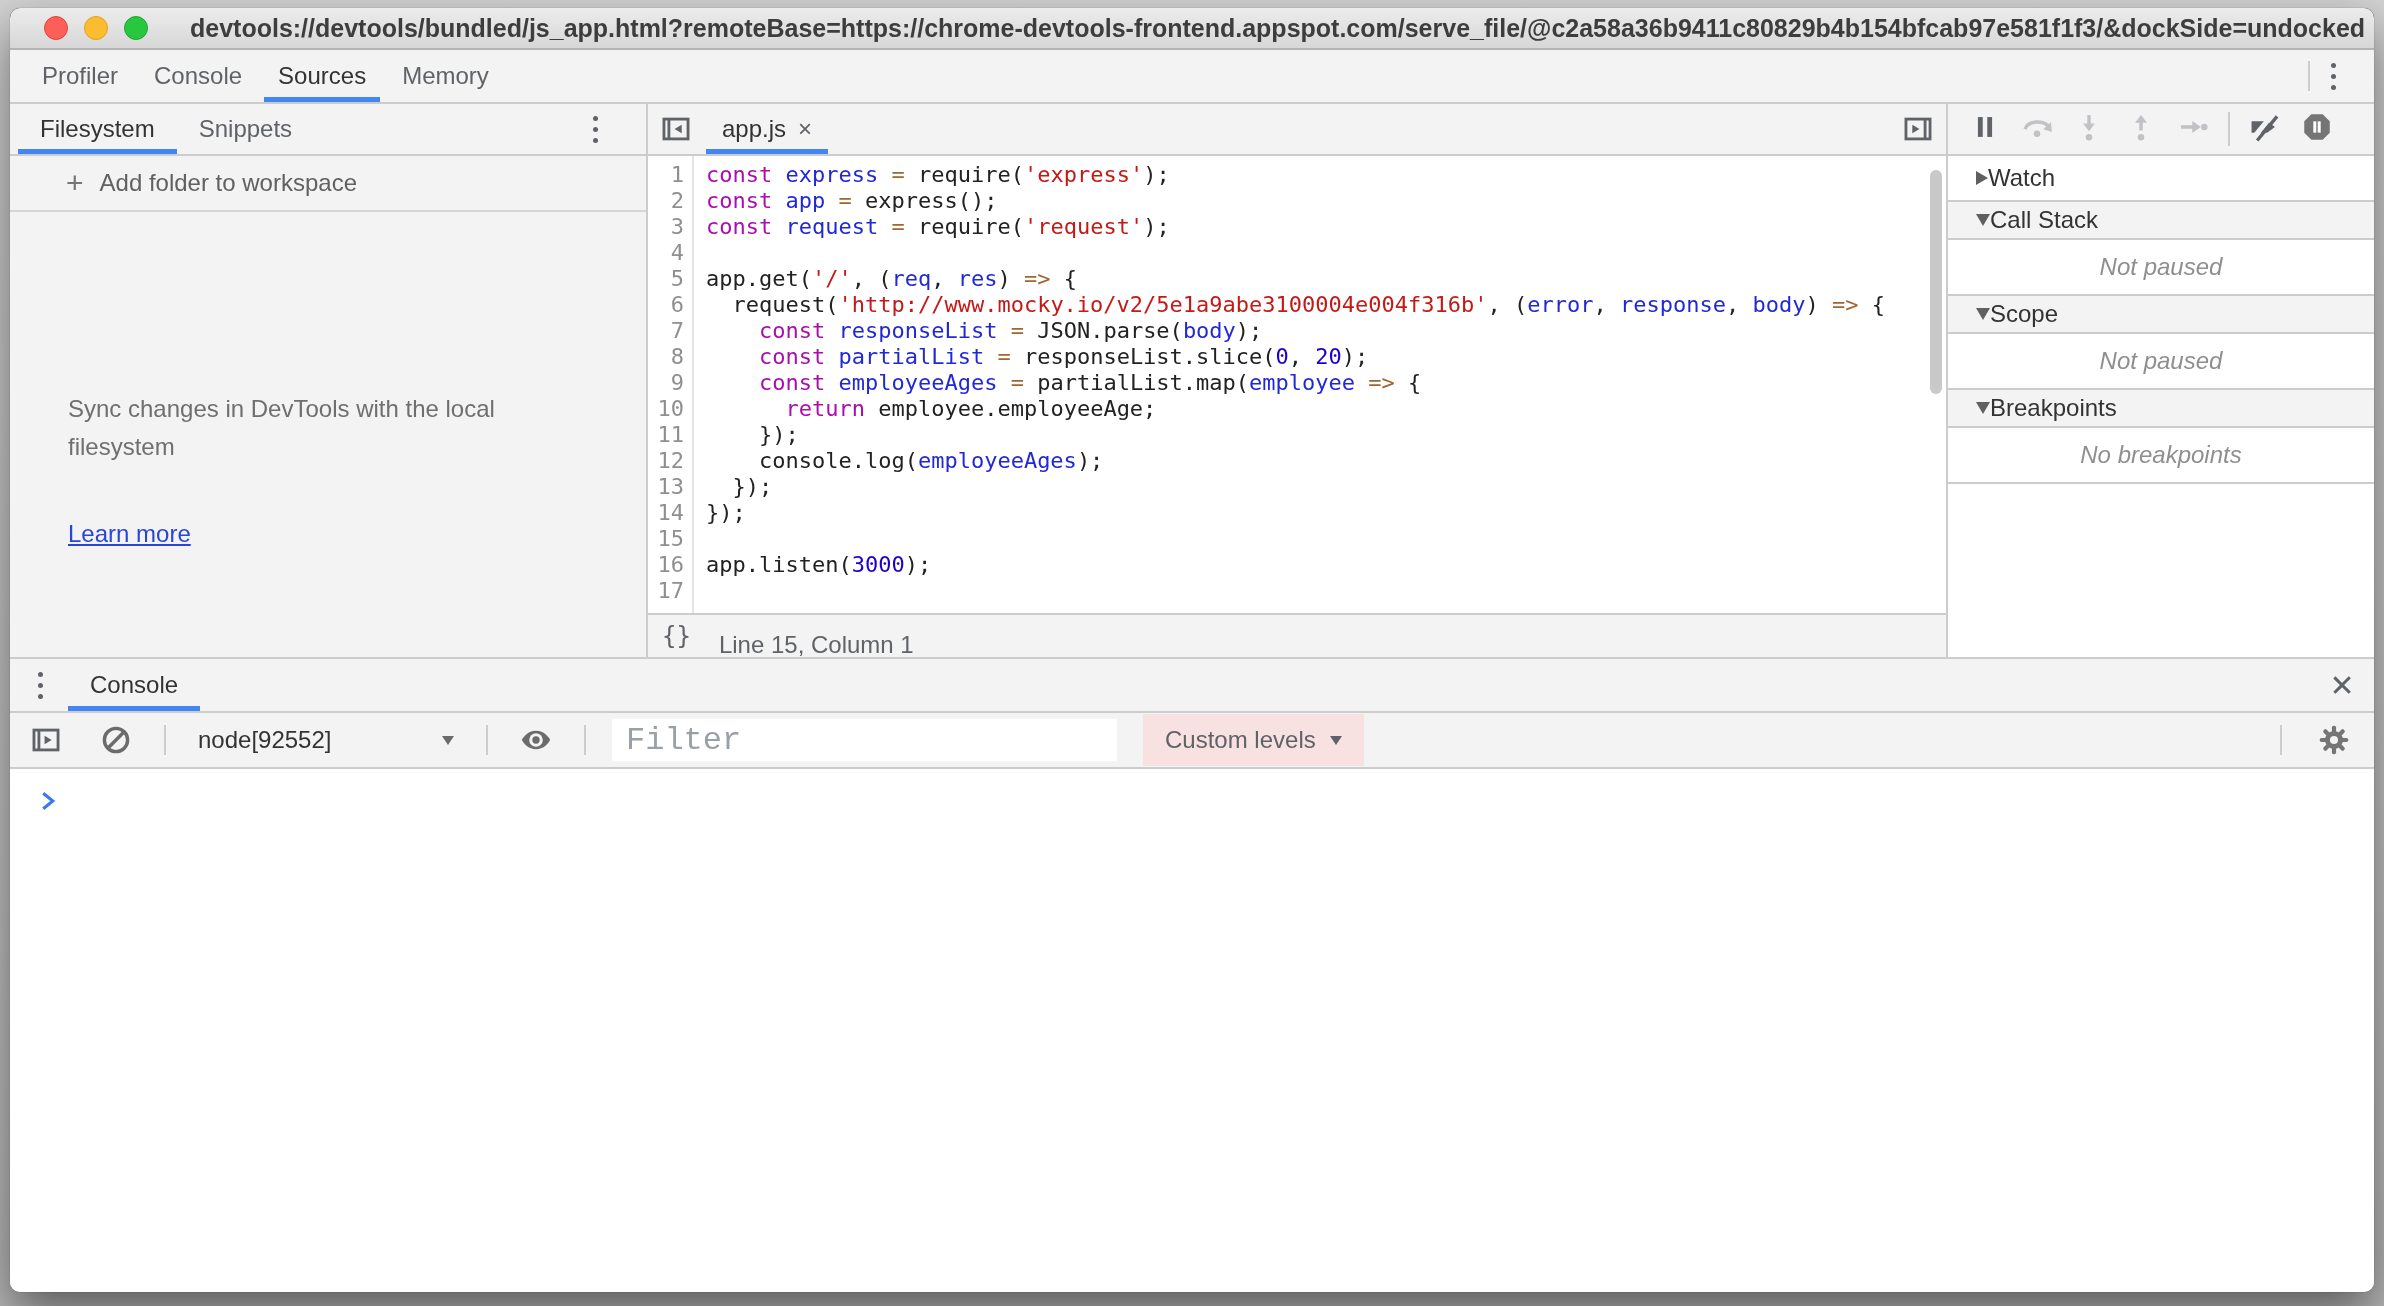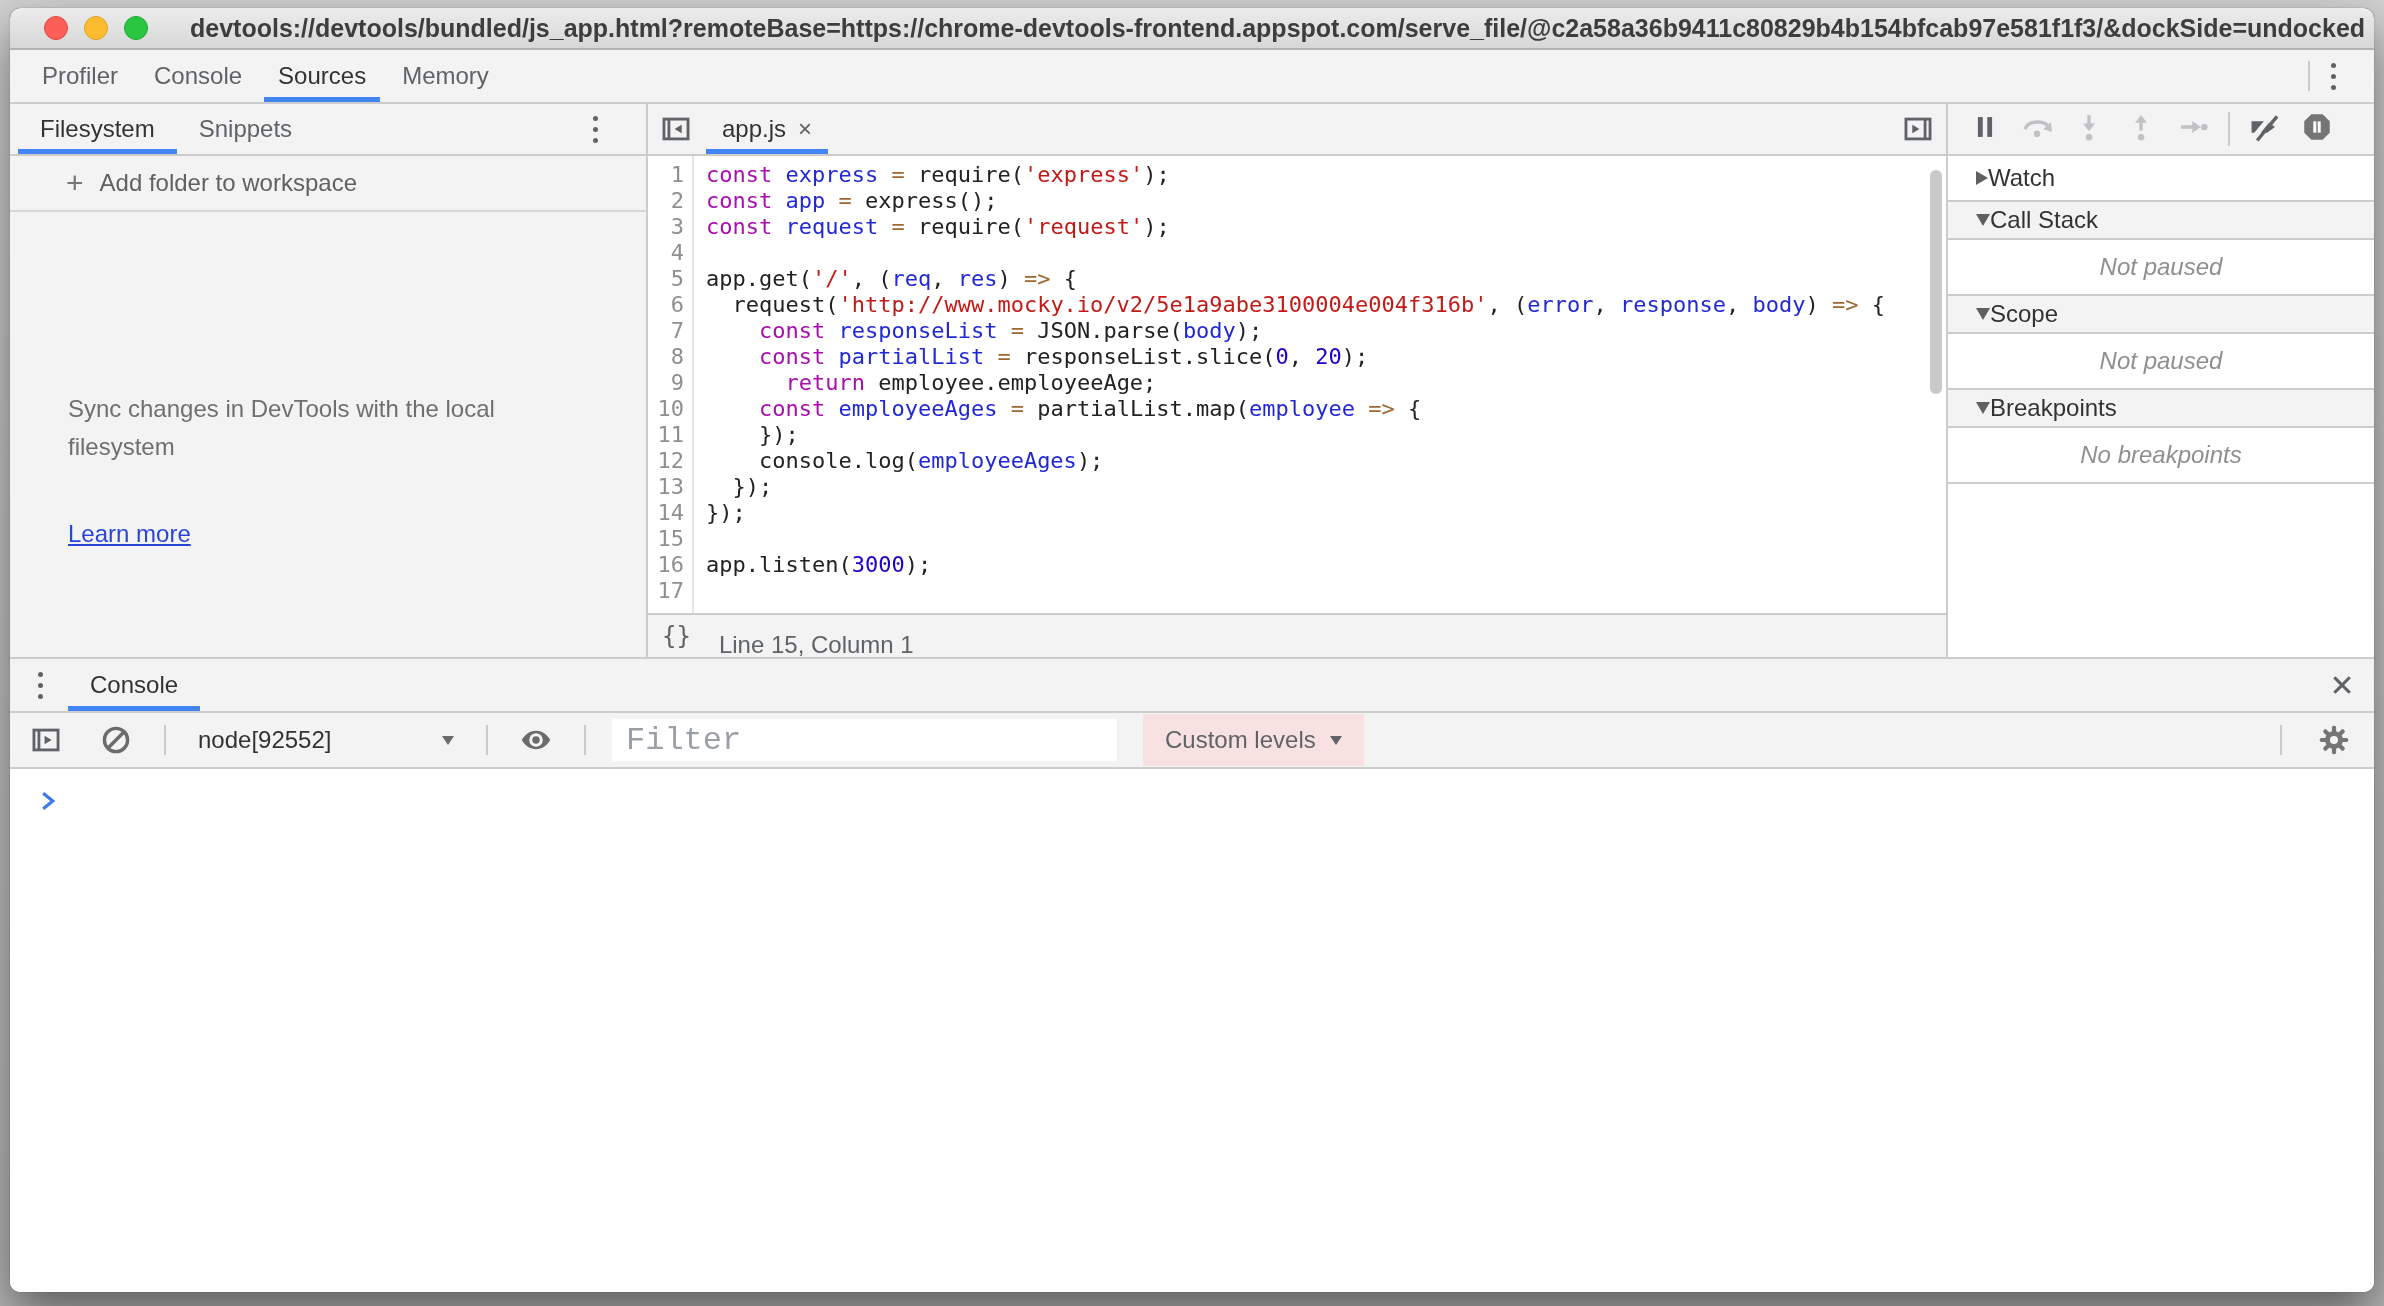--- a/index.html
+++ b/index.html
@@ -245,22 +245,22 @@
           </div>
         <div class="code" id="code-lines">
             <div class="cl"><span class="tok-k">const</span><span class="tok-p"> </span><span class="tok-v">express</span><span class="tok-p"> </span><span class="tok-o">=</span><span class="tok-p"> require(</span><span class="tok-s">'express'</span><span class="tok-p">);</span></div>
             <div class="cl"><span class="tok-k">const</span><span class="tok-p"> </span><span class="tok-v">app</span><span class="tok-p"> </span><span class="tok-o">=</span><span class="tok-p"> express();</span></div>
             <div class="cl"><span class="tok-k">const</span><span class="tok-p"> </span><span class="tok-v">request</span><span class="tok-p"> </span><span class="tok-o">=</span><span class="tok-p"> require(</span><span class="tok-s">'request'</span><span class="tok-p">);</span></div>
             <div class="cl"></div>
             <div class="cl"><span class="tok-p">app.get(</span><span class="tok-s">'/'</span><span class="tok-p">, (</span><span class="tok-v">req</span><span class="tok-p">, </span><span class="tok-v">res</span><span class="tok-p">) </span><span class="tok-o">=&gt;</span><span class="tok-p"> {</span></div>
             <div class="cl"><span class="tok-p">  request(</span><span class="tok-s">'http://www.mocky.io/v2/5e1a9abe3100004e004f316b'</span><span class="tok-p">, (</span><span class="tok-v">error</span><span class="tok-p">, </span><span class="tok-v">response</span><span class="tok-p">, </span><span class="tok-v">body</span><span class="tok-p">) </span><span class="tok-o">=&gt;</span><span class="tok-p"> {</span></div>
             <div class="cl"><span class="tok-p">    </span><span class="tok-k">const</span><span class="tok-p"> </span><span class="tok-v">responseList</span><span class="tok-p"> </span><span class="tok-o">=</span><span class="tok-p"> JSON.parse(</span><span class="tok-v">body</span><span class="tok-p">);</span></div>
             <div class="cl"><span class="tok-p">    </span><span class="tok-k">const</span><span class="tok-p"> </span><span class="tok-v">partialList</span><span class="tok-p"> </span><span class="tok-o">=</span><span class="tok-p"> responseList.slice(</span><span class="tok-n">0</span><span class="tok-p">, </span><span class="tok-n">20</span><span class="tok-p">);</span></div>
+            <div class="cl"><span class="tok-p">    </span><span class="tok-k">const</span><span class="tok-p"> </span><span class="tok-v">employeeAges</span><span class="tok-p"> </span><span class="tok-o">=</span><span class="tok-p"> partialList.map(</span><span class="tok-v">employee</span><span class="tok-p"> </span><span class="tok-o">=&gt;</span><span class="tok-p"> {</span></div>
             <div class="cl"><span class="tok-p">      </span><span class="tok-k">return</span><span class="tok-p"> employee.employeeAge;</span></div>
-            <div class="cl"><span class="tok-p">    </span><span class="tok-k">const</span><span class="tok-p"> </span><span class="tok-v">employeeAges</span><span class="tok-p"> </span><span class="tok-o">=</span><span class="tok-p"> partialList.map(</span><span class="tok-v">employee</span><span class="tok-p"> </span><span class="tok-o">=&gt;</span><span class="tok-p"> {</span></div>
             <div class="cl"><span class="tok-p">    });</span></div>
             <div class="cl"><span class="tok-p">    console.log(</span><span class="tok-v">employeeAges</span><span class="tok-p">);</span></div>
             <div class="cl"><span class="tok-p">  });</span></div>
             <div class="cl"><span class="tok-p">});</span></div>
             <div class="cl"></div>
             <div class="cl"><span class="tok-p">app.listen(</span><span class="tok-n">3000</span><span class="tok-p">);</span></div>
             <div class="cl"></div>
           </div>
         <div class="scroll-thumb"></div>
       </div>

